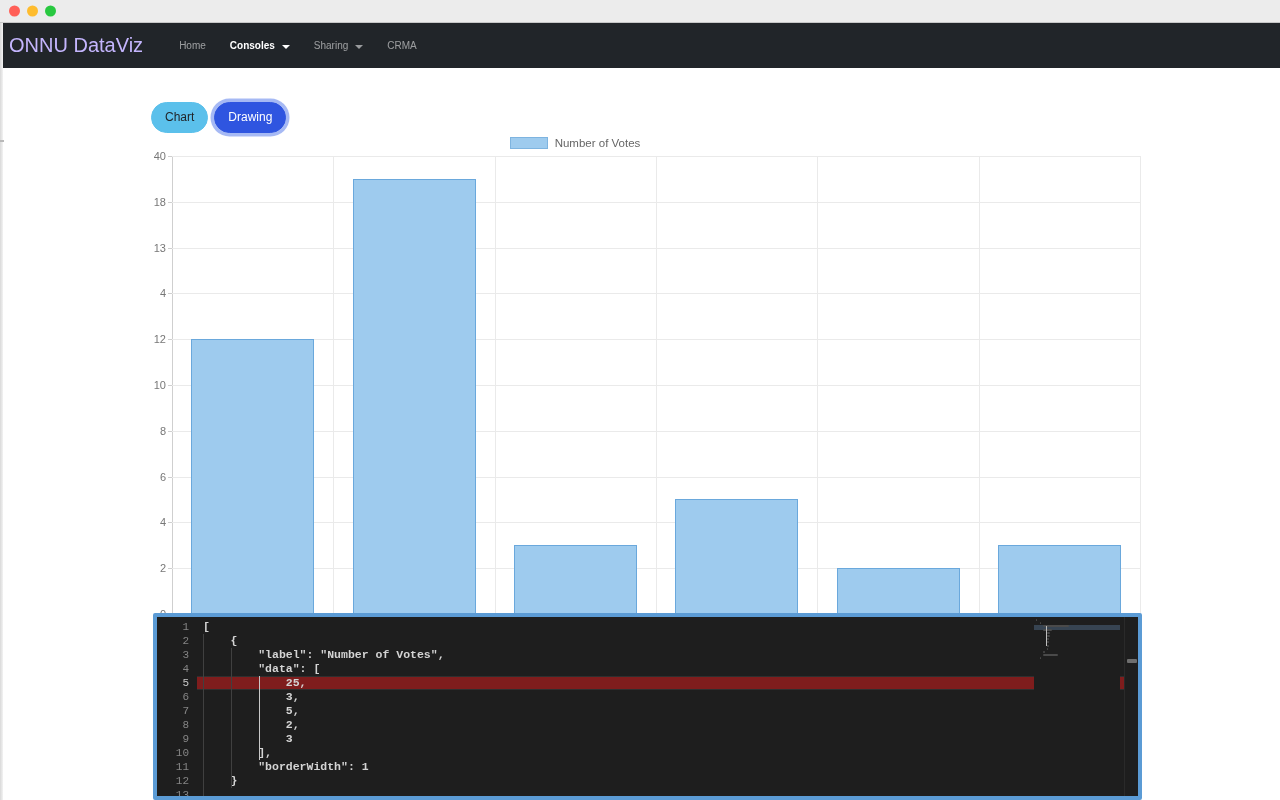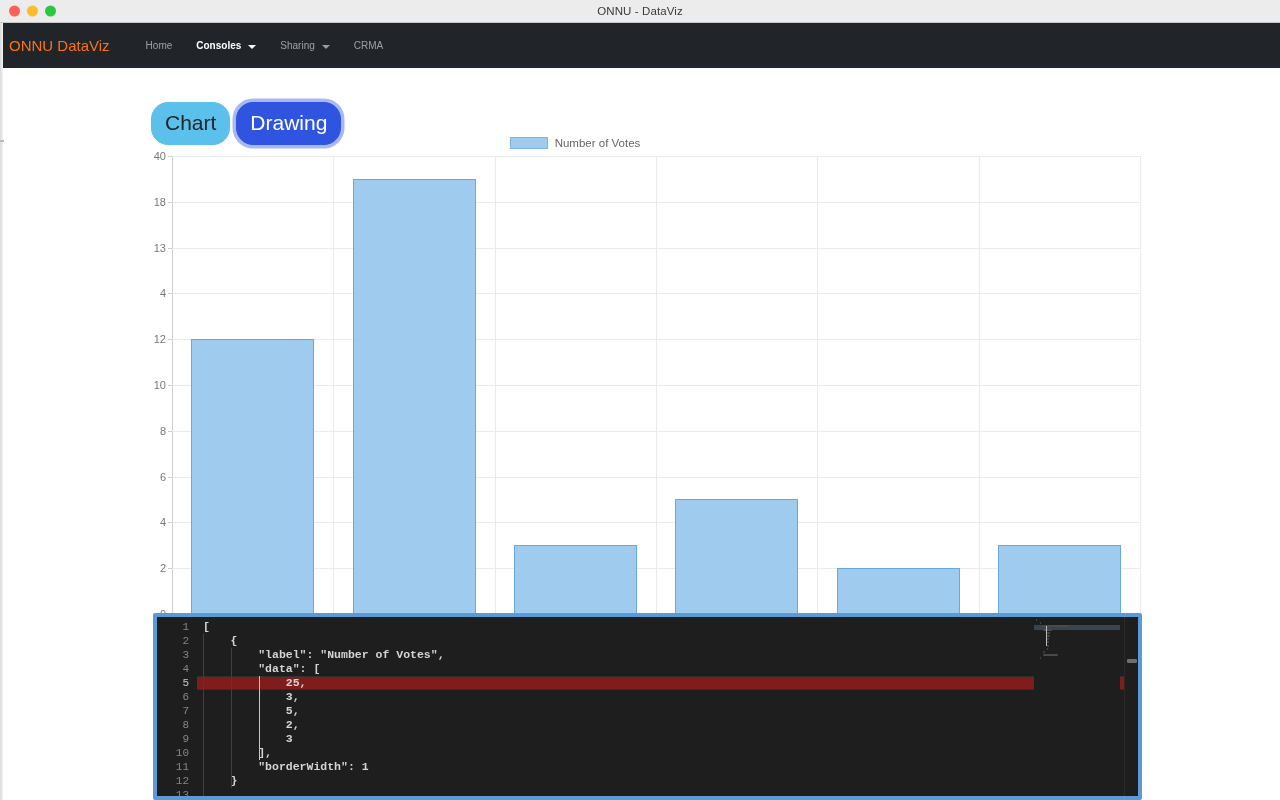--- a/index.html
+++ b/index.html
@@ -89,22 +89,22 @@
     position: absolute;
     top: 0; left: 0;
     width: 1280px;
     height: 45px;
     background: #212529;
     display: flex;
     align-items: center;
     padding-left: 9px;
   }
   .brand {
-    color: #f97316;
-    font-size: 15px;
+    color: #c4b5fd;
+    font-size: 20px;
     font-weight: 400;
     margin-right: 24px;
     white-space: nowrap;
   }
   .nav-items {
     display: flex;
     align-items: center;
     gap: 0px;
   }
   .nav-link {
@@ -134,21 +134,21 @@
 
   
   .btn-row {
     position: absolute;
     top: 79px;
     left: 151px;
     display: flex;
     gap: 0px;
   }
   .btn {
-    font-size: 21px;
+    font-size: 12px;
     font-family: "Liberation Sans", sans-serif;
     padding: 6px 13px 7px 13px;
     border-radius: 17px;
     border: 1px solid transparent;
     cursor: pointer;
     line-height: 1.35;
     white-space: nowrap;
   }
   .btn-chart {
     background: #5bc0eb;
@@ -378,21 +378,20 @@
 <body>
 
 <div id="app">
 
   <div class="titlebar">
     <div class="traffic">
       <span class="dot red"></span>
       <span class="dot yellow"></span>
       <span class="dot green"></span>
     </div>
-    <div class="window-title">ONNU - DataViz</div>
   </div>
 
   <div class="page">
 
     <div class="navbar">
       <div class="brand">ONNU DataViz</div>
       <div class="nav-items">
         <div class="nav-link">
           <span>Home</span>
         </div>

